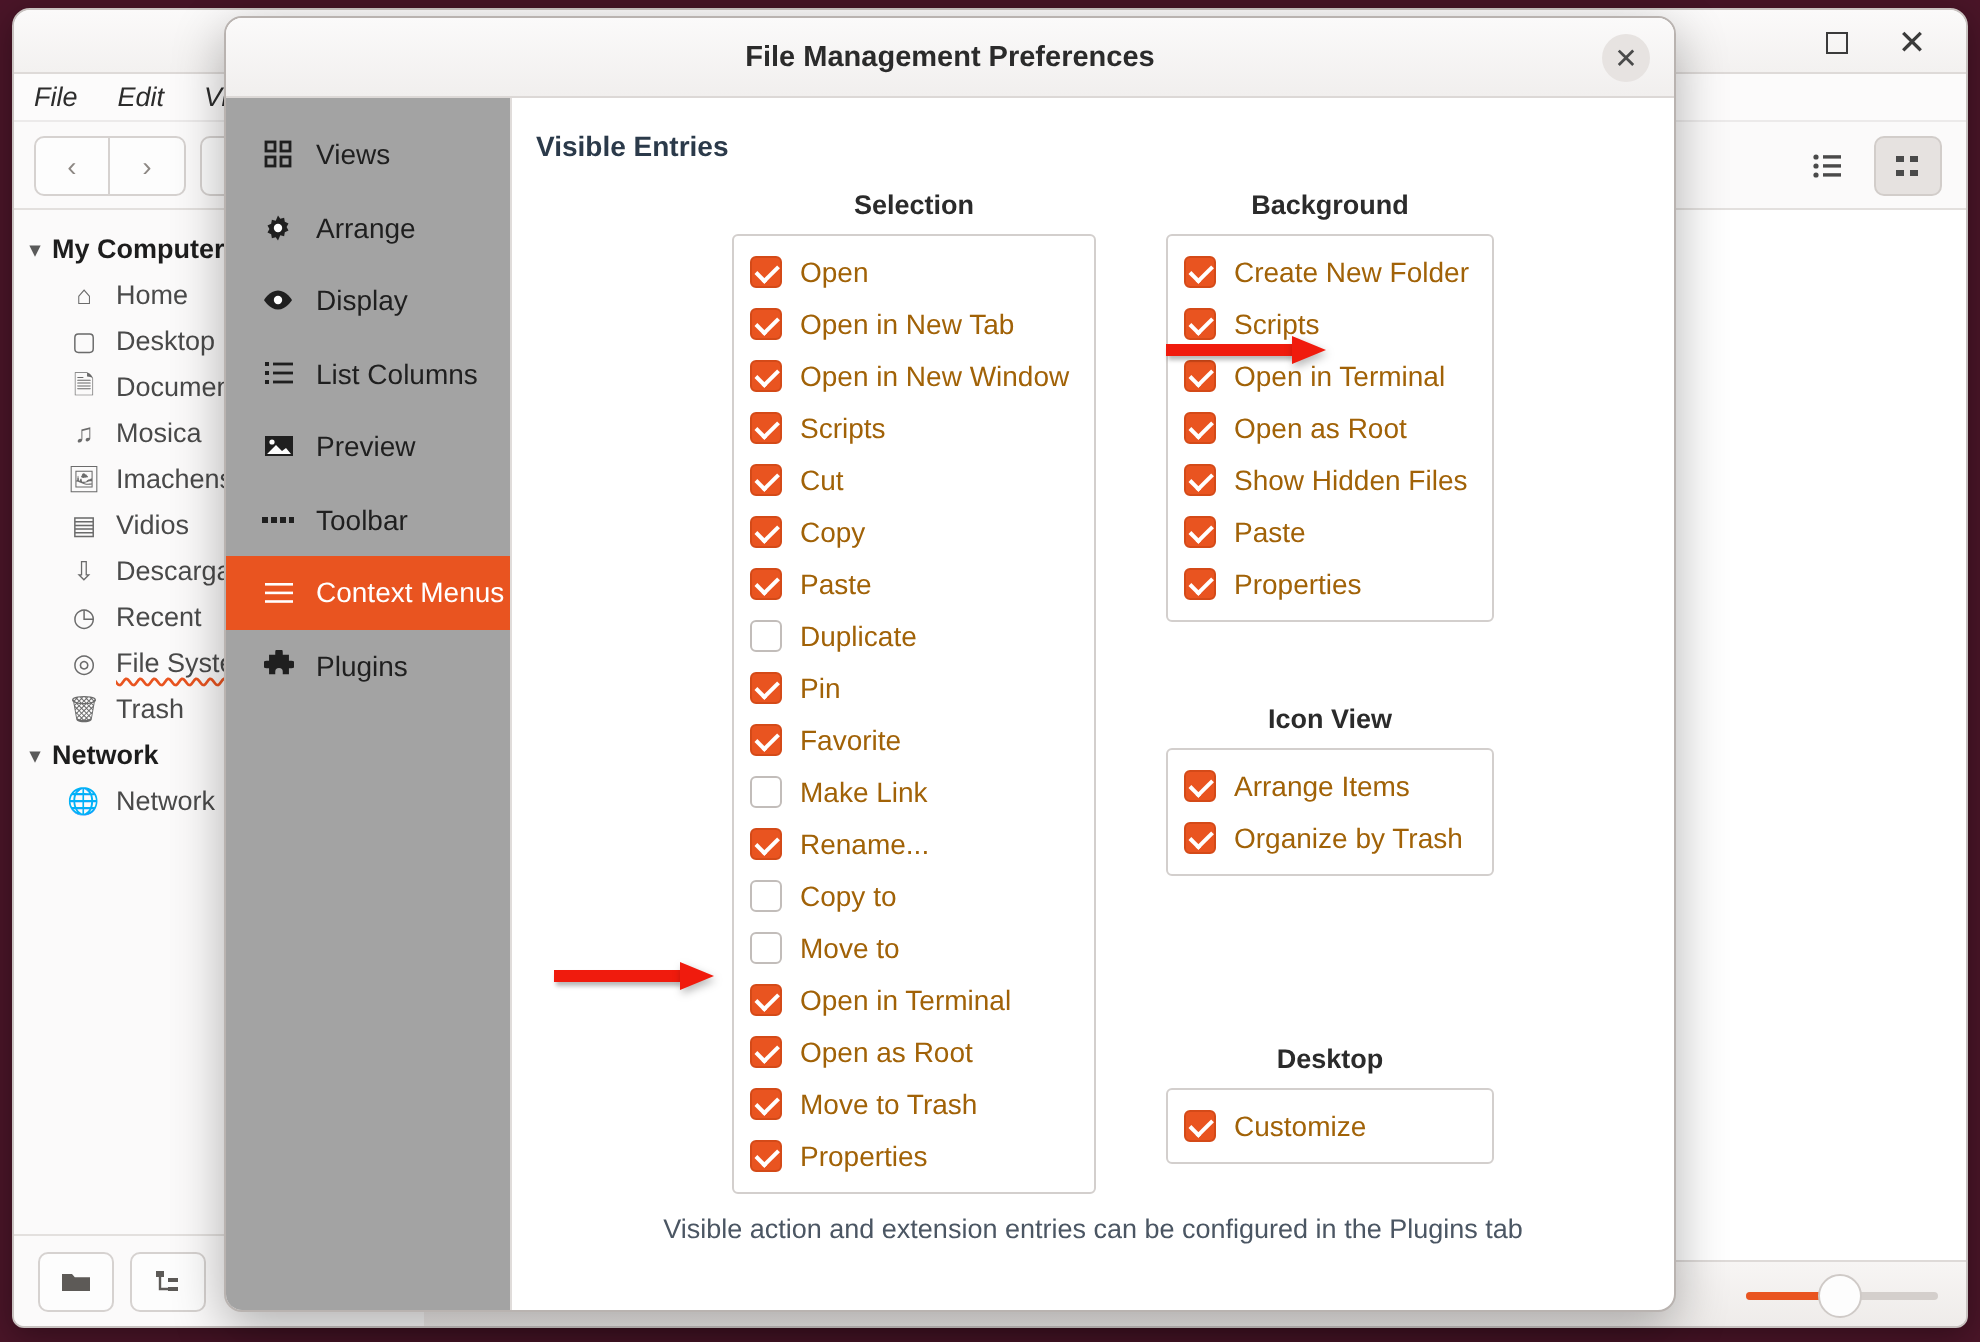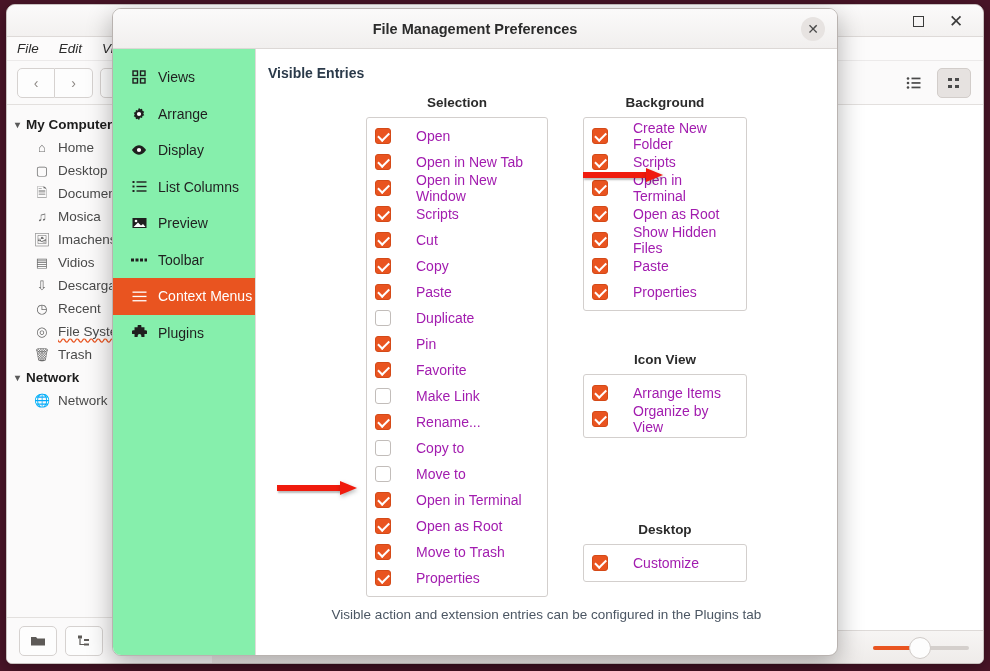--- a/index.html
+++ b/index.html
@@ -181,21 +181,21 @@
     position: absolute; right: 12px; top: 8px;
     width: 24px; height: 24px; border-radius: 50%;
     background: #e7e3e1;
     display: flex; align-items: center; justify-content: center;
     color: #4a4a4a; font-size: 14px;
   }
   #dlg-body { display: flex; height: 607px; }
 
   #dlg-side {
     width: 143px;
-    background: #86efac;
+    background: #a3a3a3;
     border-right: 1px solid #e0dcda;
     padding-top: 10px;
   }
   .nav-item {
     display: flex; align-items: center;
     height: 36.5px;
     padding-left: 16px;
     font-size: 14px;
     color: #1f1f1f;
   }
@@ -223,21 +223,21 @@
   }
   .grp-box {
     border: 1px solid #d3cfcd;
     border-radius: 3px;
     background: #ffffff;
     padding: 5px 8px;
   }
   .cb-row {
     display: flex; align-items: center;
     height: 26px;
-    font-size: 14px; color: #a21caf; gap: 16px;
+    font-size: 14px; color: #a16207;
   }
   .cb {
     width: 16px; height: 16px;
     border-radius: 3px;
     margin-right: 9px;
     flex: none;
     display: flex; align-items: center; justify-content: center;
     border: 1px solid #c2bdba;
     background: #ffffff;
   }
@@ -636,21 +636,21 @@
 
           <div class="spacer-iconview">
             <div class="grp-title">Icon View</div>
             <div class="grp-box">
               <div class="cb-row">
                 <span class="cb on"></span>
                 <span>Arrange Items</span>
               </div>
               <div class="cb-row">
                 <span class="cb on"></span>
-                <span>Organize by View</span>
+                <span>Organize by Trash</span>
               </div>
             </div>
           </div>
 
           <div class="spacer-desktop">
             <div class="grp-title">Desktop</div>
             <div class="grp-box">
               <div class="cb-row">
                 <span class="cb on"></span>
                 <span>Customize</span>

